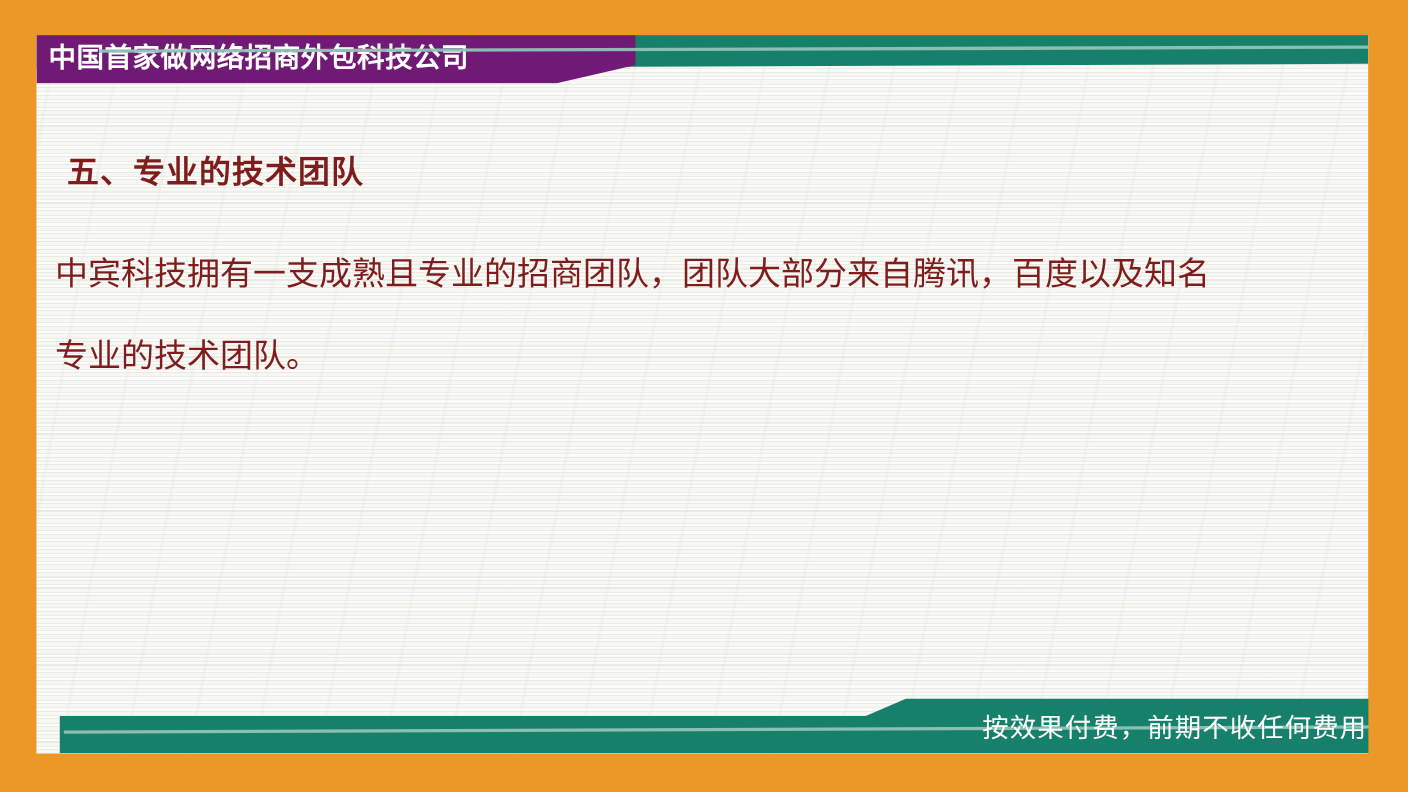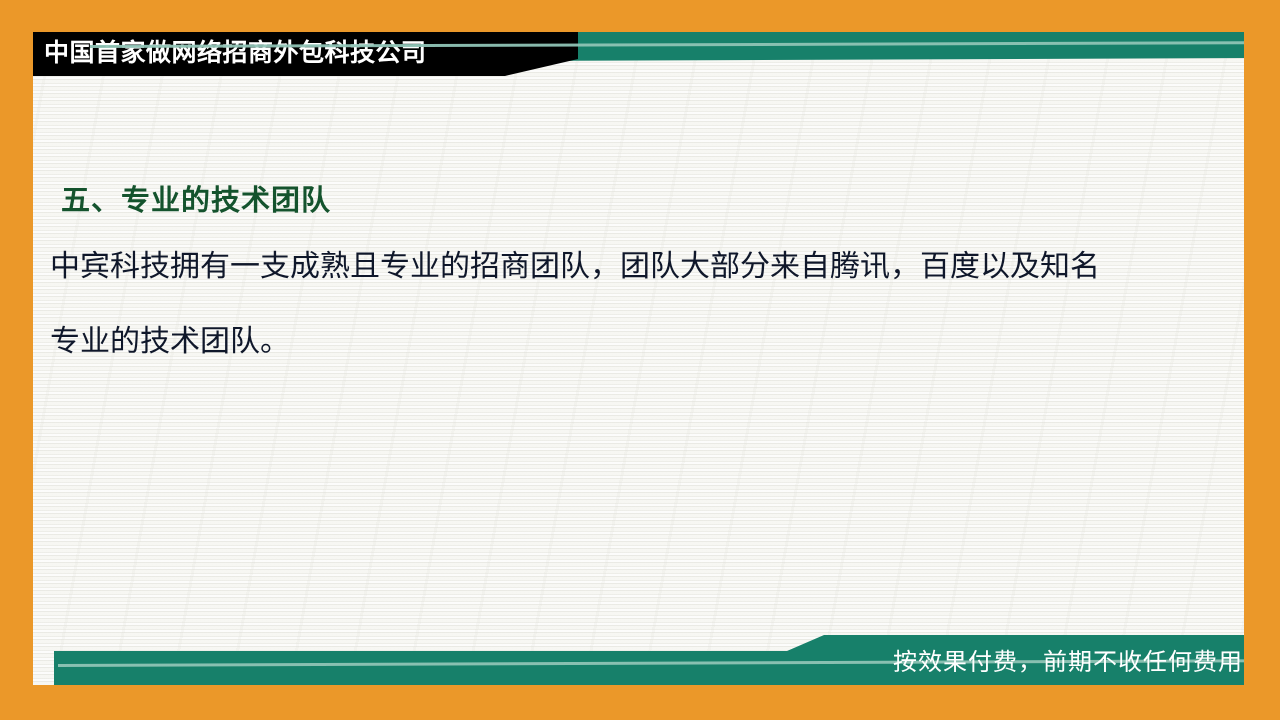--- a/index.html
+++ b/index.html
@@ -117,21 +117,21 @@
     width: 1211px;
     height: 48px;
     z-index: 3;
   }
   .header-block {
     position: absolute;
     left: 0;
     top: 0;
     width: 545px;
     height: 45px;
-    background: #000000;
+    background: #701a75;
     clip-path: polygon(0 0, 545px 0, 545px 28px, 472px 45px, 0 45px);
   }
   .header-strip {
     position: absolute;
     left: 0;
     top: 0;
     width: 1211px;
     height: 32px;
     background: #17806a;
     clip-path: polygon(0 0, 1211px 0, 1211px 27px, 0 32px);
@@ -161,38 +161,37 @@
   }
 
   
   .section-title {
     position: absolute;
     left: 61px;
     top: 132px;
     font-family: "DejaVu Sans", "Liberation Sans", sans-serif;
     font-size: 29px;
     font-weight: bold;
-    color: #14532d;
+    color: #7f1d1d;
     letter-spacing: 1px;
     white-space: nowrap;
     z-index: 3;
-    margin-top: 44px;
   }
 
   
   .body-text {
     position: absolute;
     left: 50px;
-    top: 228px;
+    top: 212px;
     width: 1135px;
     z-index: 3;
     font-family: "DejaVu Serif", "Liberation Serif", serif;
     font-size: 30px;
     line-height: 75px;
-    color: #0f172a;
+    color: #7f1d1d;
     letter-spacing: 0px;
   }
   .body-line {
     white-space: nowrap;
     display: block;
   }
 
   
   .footer-band {
     position: absolute;

